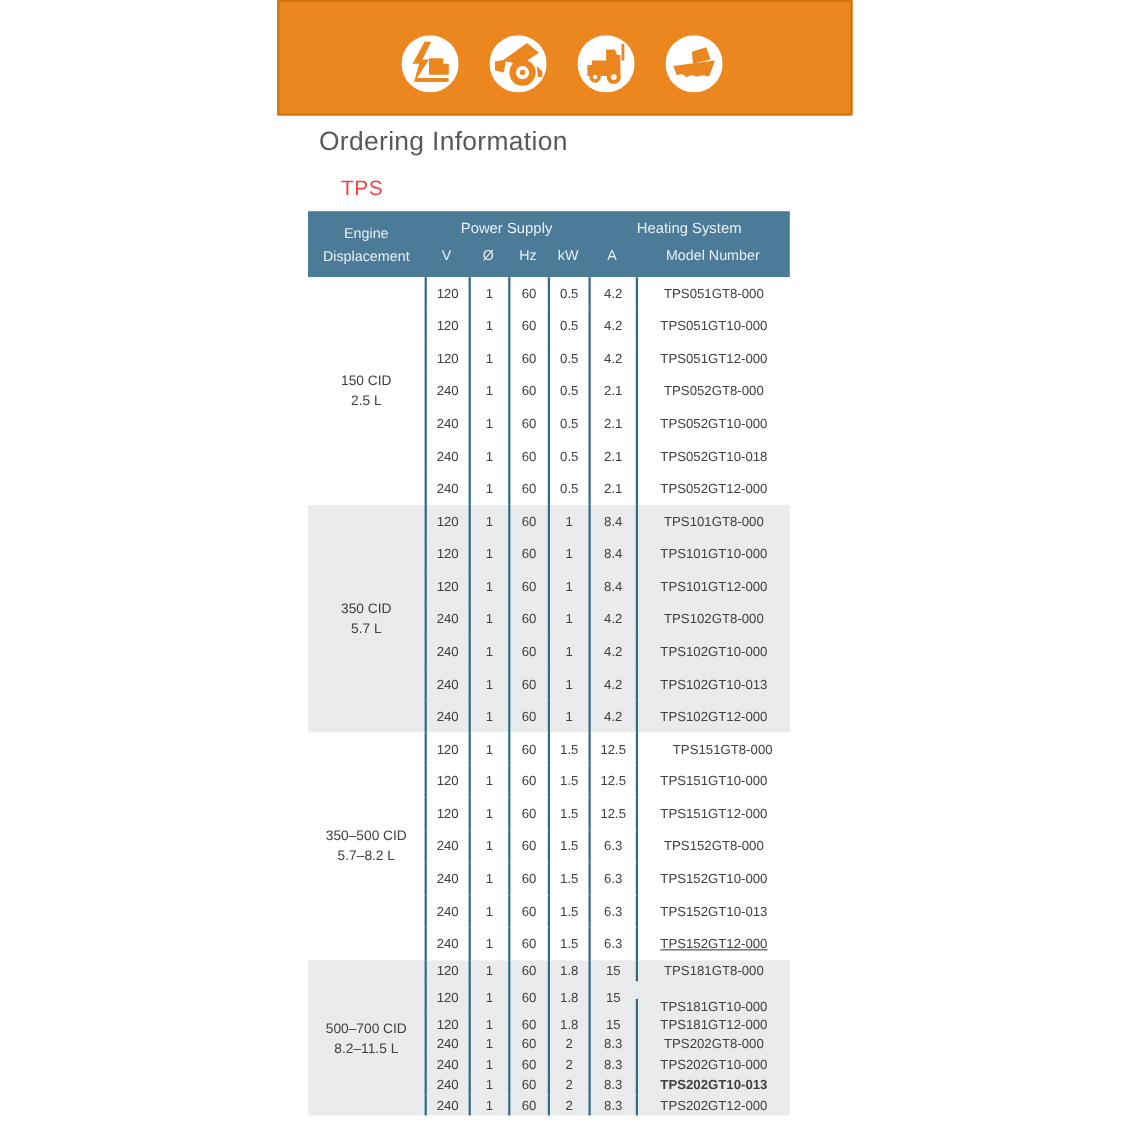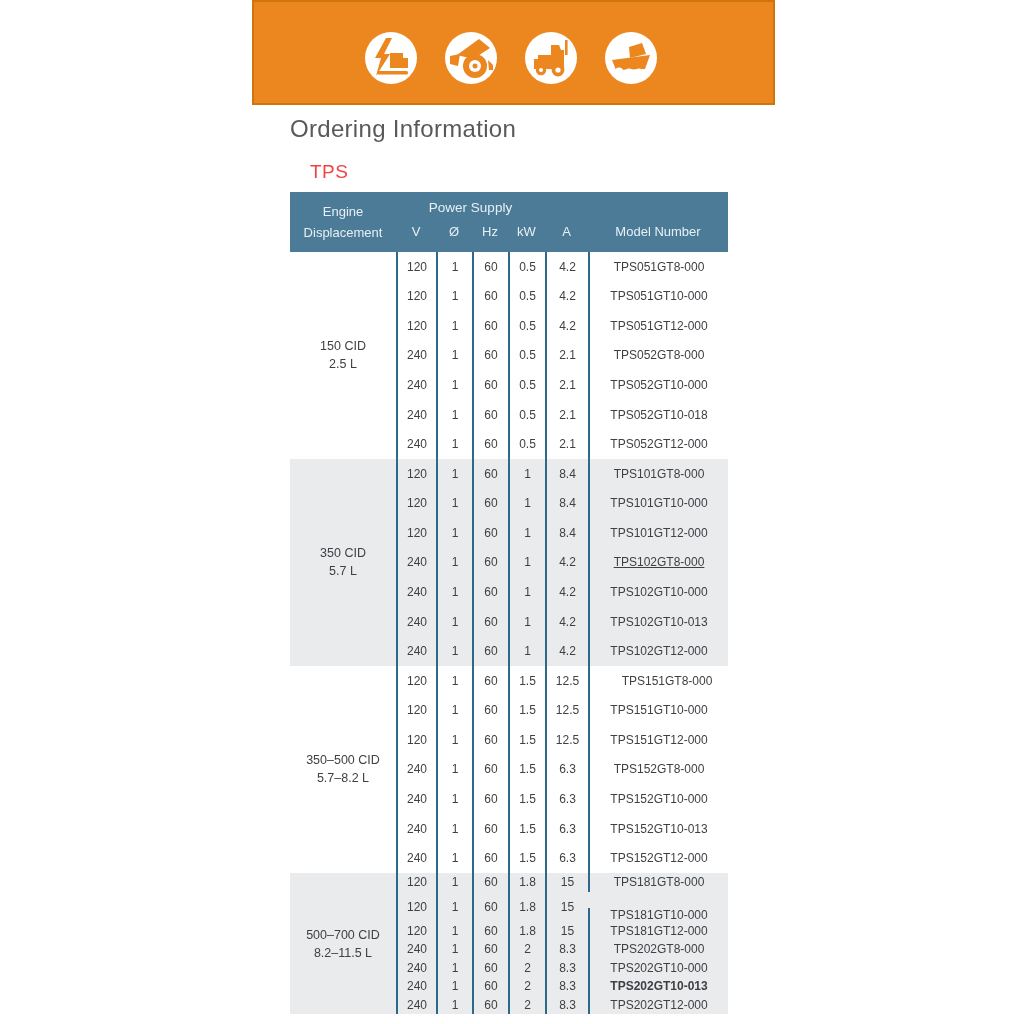--- a/index.html
+++ b/index.html
@@ -24,21 +24,21 @@
   .icon-circle{width:52px;height:52px;}
   .icon-circle svg{display:block;width:52px;height:52px;}
 
   
   .page-title{position:absolute;left:290px;top:115px;font-size:24px;font-weight:400;
     color:var(--title);letter-spacing:0.3px;}
   .page-subtitle{position:absolute;left:290px;top:161px;font-size:19px;font-weight:400;
     color:#ef4444;letter-spacing:0.5px;margin-left:20px;}
 
   
-  .tps-table{position:absolute;left:290px;top:192px;width:438px;}
+  .tps-table{position:absolute;left:280px;top:192px;width:438px;}
   .thead{display:grid;width:438px;height:60px;background:var(--head-bg);
     grid-template-columns:106px 40px 36px 36px 37px 43px 140px;
     grid-template-rows:30px 30px;color:var(--head-text);}
   .engine-head{grid-column:1;grid-row:1 / span 2;display:flex;flex-direction:column;
     align-items:center;justify-content:center;font-size:13px;line-height:21px;}
   .group-head{display:flex;align-items:center;justify-content:center;font-size:13.5px;}
   .gh-power{grid-column:2 / span 4;grid-row:1;}
   .gh-heating{grid-column:6 / span 2;grid-row:1;}
   .sub-head{grid-row:2;display:flex;align-items:flex-start;justify-content:center;
     font-size:13px;padding-top:2px;}
@@ -116,20 +116,21 @@
   <div class="page-title">Ordering Information</div>
   <div class="page-subtitle">TPS</div>
 
   <div class="tps-table">
     <div class="thead">
       <div class="engine-head">
         <span>Engine</span>
         <span>Displacement</span>
       </div>
       <div class="group-head gh-power">Power Supply</div>
+      <div class="group-head gh-heating">Heating System</div>
       <div class="sub-head sh-1">V</div>
       <div class="sub-head sh-2">Ø</div>
       <div class="sub-head sh-3">Hz</div>
       <div class="sub-head sh-4">kW</div>
       <div class="sub-head sh-5">A</div>
       <div class="sub-head sh-6">Model Number</div>
     </div>
     <div class="tbody" id="tbody">
         <div class="band">
           <div class="engine-cell">
@@ -200,21 +201,21 @@
           <div class="cell" style="grid-area: 3 / 3;">1</div>
           <div class="cell" style="grid-area: 3 / 4;">60</div>
           <div class="cell" style="grid-area: 3 / 5;">1</div>
           <div class="cell" style="grid-area: 3 / 6;">8.4</div>
           <div class="cell" style="grid-area: 3 / 7;">TPS101GT12-000</div>
           <div class="cell" style="grid-area: 4 / 2;">240</div>
           <div class="cell" style="grid-area: 4 / 3;">1</div>
           <div class="cell" style="grid-area: 4 / 4;">60</div>
           <div class="cell" style="grid-area: 4 / 5;">1</div>
           <div class="cell" style="grid-area: 4 / 6;">4.2</div>
-          <div class="cell" style="grid-area: 4 / 7; text-decoration: underline;">TPS102GT8-000</div>
+          <div class="cell" style="grid-area: 4 / 7;">TPS102GT8-000</div>
           <div class="cell" style="grid-area: 5 / 2;">240</div>
           <div class="cell" style="grid-area: 5 / 3;">1</div>
           <div class="cell" style="grid-area: 5 / 4;">60</div>
           <div class="cell" style="grid-area: 5 / 5;">1</div>
           <div class="cell" style="grid-area: 5 / 6;">4.2</div>
           <div class="cell" style="grid-area: 5 / 7;">TPS102GT10-000</div>
           <div class="cell" style="grid-area: 6 / 2;">240</div>
           <div class="cell" style="grid-area: 6 / 3;">1</div>
           <div class="cell" style="grid-area: 6 / 4;">60</div>
           <div class="cell" style="grid-area: 6 / 5;">1</div>
@@ -266,21 +267,21 @@
           <div class="cell" style="grid-area: 6 / 3;">1</div>
           <div class="cell" style="grid-area: 6 / 4;">60</div>
           <div class="cell" style="grid-area: 6 / 5;">1.5</div>
           <div class="cell" style="grid-area: 6 / 6;">6.3</div>
           <div class="cell" style="grid-area: 6 / 7;">TPS152GT10-013</div>
           <div class="cell" style="grid-area: 7 / 2;">240</div>
           <div class="cell" style="grid-area: 7 / 3;">1</div>
           <div class="cell" style="grid-area: 7 / 4;">60</div>
           <div class="cell" style="grid-area: 7 / 5;">1.5</div>
           <div class="cell" style="grid-area: 7 / 6;">6.3</div>
-          <div class="cell" style="grid-area: 7 / 7;">TPS152GT12-000</div>
+          <div class="cell" style="grid-area: 7 / 7; text-decoration: underline;">TPS152GT12-000</div>
         </div>
         <div class="band shaded">
           <div class="engine-cell">
             <div>500–700 CID</div>
             <div>8.2–11.5 L</div>
           </div>
           <div class="cell" style="grid-area: 1 / 2;">120</div>
           <div class="cell" style="grid-area: 1 / 3;">1</div>
           <div class="cell" style="grid-area: 1 / 4;">60</div>
           <div class="cell" style="grid-area: 1 / 5;">1.8</div>

